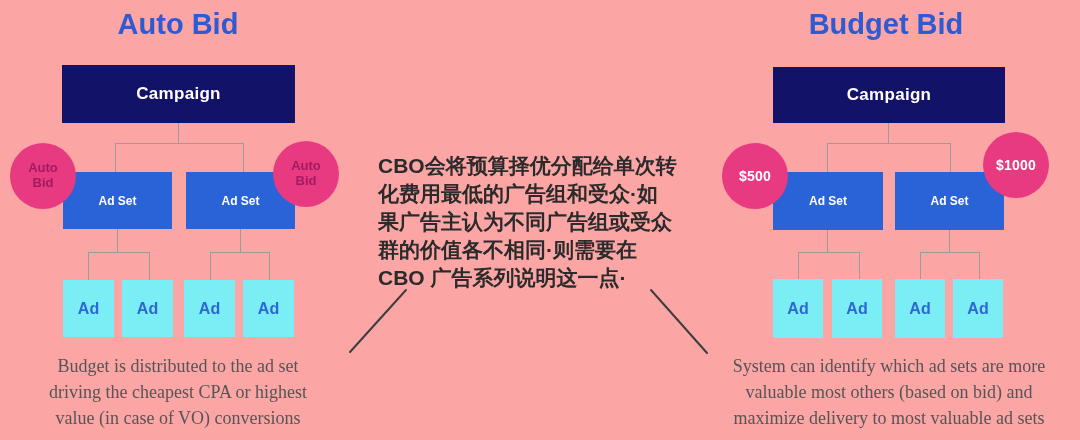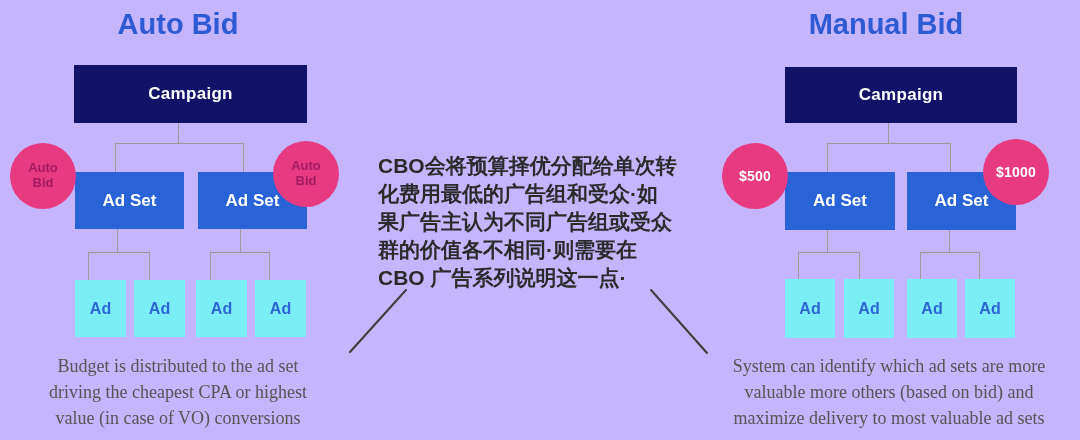--- a/index.html
+++ b/index.html
@@ -1,22 +1,22 @@
 <!DOCTYPE html>
 <html><head>
 <meta charset="utf-8">
 <style>
   html,body{margin:0;padding:0;background:#fff;}
-  .canvas{position:relative;width:1080px;height:440px;background:#c4b5fd;
+  .canvas{position:relative;width:1080px;height:440px;background:#fca5a5;
           font-family:"Liberation Sans","DejaVu Sans",sans-serif;overflow:hidden;}
   .abs{position:absolute;}
   .title{font-size:29px;font-weight:700;color:#2e5ad4;text-align:center;z-index:2;}
-  .box{display:flex;align-items:center;justify-content:center;z-index:2;margin-left:12px;}
+  .box{display:flex;align-items:center;justify-content:center;z-index:2;}
   .campaign{background:#131269;color:#ffffff;font-size:17px;font-weight:600;letter-spacing:.3px;}
-  .adset{background:#2a62d8;color:#ffffff;font-size:17px;font-weight:700;}
+  .adset{background:#2a62d8;color:#ffffff;font-size:12px;font-weight:700;}
   .adbox{background:#7beef5;color:#2e66d6;font-size:16px;font-weight:700;}
   .vline{width:1px;background:#9b9b9b;z-index:1;}
   .bracket{border:1px solid #9b9b9b;border-bottom:none;z-index:1;}
   .badge{width:66px;height:66px;border-radius:50%;background:#e83a80;
          display:flex;align-items:center;justify-content:center;text-align:center;
          font-weight:700;z-index:3;}
   .badge.dark{color:#a21b61;font-size:13px;line-height:1.15;width:66px;}
   .badge.dark span{width:40px;}
   .badge.light{color:#ffffff;font-size:14px;letter-spacing:.2px;}
   .caption{font-size:18px;color:#555555;text-align:center;line-height:26px;z-index:2;font-family:Liberation Serif, serif;}
@@ -81,40 +81,40 @@
   </div>
 
   <div class="abs cn" style="left:378px;top:152px;width:314px;">
     <div>CBO会将预算择优分配给单次转</div>
     <div>化费用最低的广告组和受众·如</div>
     <div>果广告主认为不同广告组或受众</div>
     <div>群的价值各不相同·则需要在</div>
     <div>CBO 广告系列说明这一点·</div>
   </div>
 
-  <div class="abs title" style="left:764px;top:8px;width:244px;">Manual Bid</div>
+  <div class="abs title" style="left:764px;top:8px;width:244px;">Budget Bid</div>
 
   <div class="abs box campaign" style="left:773px;top:67px;width:232px;height:56px;">
     <span>Campaign</span>
   </div>
 
   <div class="abs vline" style="left:888px;top:123px;height:20px;"></div>
   <div class="abs bracket" style="left:827px;top:143px;width:122px;height:29px;"></div>
 
   <div class="abs box adset" style="left:773px;top:172px;width:110px;height:58px;">
     <span>Ad Set</span>
   </div>
   <div class="abs box adset" style="left:895px;top:172px;width:109px;height:58px;">
     <span>Ad Set</span>
   </div>
 
   <div class="abs badge light" style="left:722px;top:143px;text-align:center;">
     <span>$500</span>
   </div>
-  <div class="abs badge light" style="left:983px;top:139px;">
+  <div class="abs badge light" style="left:983px;top:132px;">
     <span>$1000</span>
   </div>
 
   <div class="abs vline" style="left:827px;top:230px;height:22px;"></div>
   <div class="abs vline" style="left:949px;top:230px;height:22px;"></div>
   <div class="abs bracket" style="left:798px;top:252px;width:60px;height:27px;"></div>
   <div class="abs bracket" style="left:920px;top:252px;width:58px;height:27px;"></div>
 
   <div class="abs box adbox" style="left:773px;top:279px;width:50px;height:59px;">
     <span>Ad</span>
@@ -124,17 +124,17 @@
   </div>
   <div class="abs box adbox" style="left:895px;top:279px;width:50px;height:59px;">
     <span>Ad</span>
   </div>
   <div class="abs box adbox" style="left:953px;top:279px;width:50px;height:59px;">
     <span>Ad</span>
   </div>
 
   <div class="abs caption" style="left:700px;top:353px;width:378px;">
     <div>System can identify which ad sets are more</div>
-    <div>valuable more others (based on bid) and</div>
+    <div>valuable most others (based on bid) and</div>
     <div>maximize delivery to most valuable ad sets</div>
   </div>
 
 </div>
 
 </body></html>

